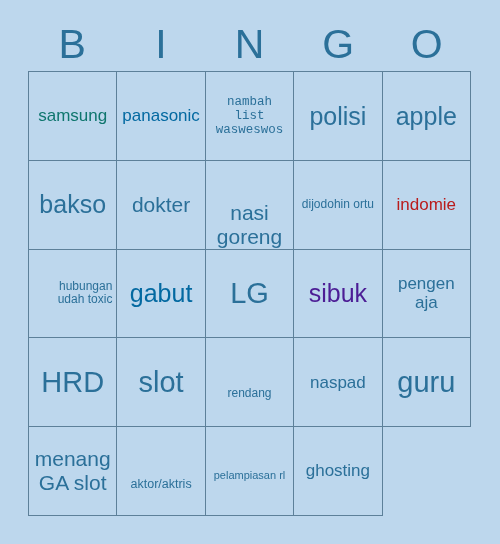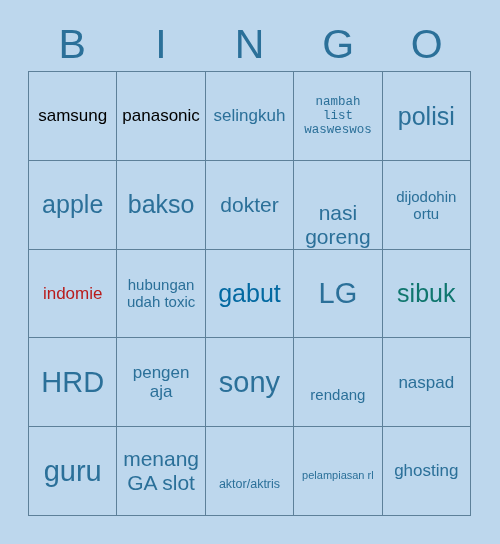--- a/index.html
+++ b/index.html
@@ -79,46 +79,43 @@
     line-height: 1.14;
     word-break: break-word;
     color: #2b7099;
   }
 
   
   .cell-text.size-xxl { font-size: 29px; }
   .cell-text.size-xl  { font-size: 25px; }
   .cell-text.size-l   { font-size: 21px; }
   .cell-text.size-m   { font-size: 17px; }
-  .cell-text.size-s   { font-size: 15px; }
+  .cell-text.size-s   { font-size: 12px; }
   .cell-text.size-xs  { font-size: 12.5px; }
   .cell-text.size-xxs { font-size: 11px; }
 </style>
 </head>
 <body style="background: rgb(189, 215, 237);">
 
 <div id="bingo-card">
 
   <div id="bingo-header">
     <div class="header-letter" style="color: rgb(43, 112, 153);">B</div>
     <div class="header-letter" style="color: rgb(43, 112, 153);">I</div>
     <div class="header-letter" style="color: rgb(43, 112, 153);">N</div>
     <div class="header-letter" style="color: rgb(43, 112, 153);">G</div>
     <div class="header-letter" style="color: rgb(43, 112, 153);">O</div>
   </div>
 
   <div id="bingo-grid" style="border-top-color: rgb(93, 128, 153); border-left-color: rgb(93, 128, 153);">
     <div class="bingo-cell" style="border-right-color: rgb(93, 128, 153); border-bottom-color: rgb(93, 128, 153);">
-        <span class="cell-text size-m" style="color: #000000;">samsung</span>
+        <span class="cell-text size-m" style="color: #0f766e;">samsung</span>
       </div>
     <div class="bingo-cell" style="border-right-color: rgb(93, 128, 153); border-bottom-color: rgb(93, 128, 153);">
-        <span class="cell-text size-m" style="color: #000000;">panasonic</span>
-      </div>
-    <div class="bingo-cell" style="border-right-color: rgb(93, 128, 153); border-bottom-color: rgb(93, 128, 153);">
-        <span class="cell-text size-m" style="color: rgb(43, 112, 153);">selingkuh</span>
+        <span class="cell-text size-m" style="color: #0369a1;">panasonic</span>
       </div>
     <div class="bingo-cell" style="border-right-color: rgb(93, 128, 153); border-bottom-color: rgb(93, 128, 153); font-family: Liberation Mono, monospace;">
         <span class="cell-text size-xs" style="color: rgb(43, 112, 153);">nambah list wasweswos</span>
       </div>
     <div class="bingo-cell" style="border-right-color: rgb(93, 128, 153); border-bottom-color: rgb(93, 128, 153);">
         <span class="cell-text size-xl" style="color: rgb(43, 112, 153);">polisi</span>
       </div>
 
     <div class="bingo-cell" style="border-right-color: rgb(93, 128, 153); border-bottom-color: rgb(93, 128, 153);">
         <span class="cell-text size-xl" style="color: rgb(43, 112, 153);">apple</span>
@@ -132,41 +129,41 @@
     <div class="bingo-cell" style="border-right-color: rgb(93, 128, 153); border-bottom-color: rgb(93, 128, 153);">
         <span class="cell-text size-l" style="color: rgb(43, 112, 153); margin-top: 40px;">nasi goreng</span>
       </div>
     <div class="bingo-cell" style="border-right-color: rgb(93, 128, 153); border-bottom-color: rgb(93, 128, 153);">
         <span class="cell-text size-s" style="color: rgb(43, 112, 153);">dijodohin ortu</span>
       </div>
 
     <div class="bingo-cell" style="border-right-color: rgb(93, 128, 153); border-bottom-color: rgb(93, 128, 153);">
         <span class="cell-text size-m" style="color: #b91c1c;">indomie</span>
       </div>
-    <div class="bingo-cell" style="border-right-color: rgb(93, 128, 153); border-bottom-color: rgb(93, 128, 153);">
+    <div class="bingo-cell" style="border-right-color: rgb(93, 128, 153); border-bottom-color: rgb(93, 128, 153); text-align: right;">
         <span class="cell-text size-s" style="color: rgb(43, 112, 153);">hubungan udah toxic</span>
       </div>
     <div class="bingo-cell" style="border-right-color: rgb(93, 128, 153); border-bottom-color: rgb(93, 128, 153);">
         <span class="cell-text size-xl" style="color: #0369a1;">gabut</span>
       </div>
     <div class="bingo-cell" style="border-right-color: rgb(93, 128, 153); border-bottom-color: rgb(93, 128, 153);">
         <span class="cell-text size-xxl" style="color: rgb(43, 112, 153);">LG</span>
       </div>
     <div class="bingo-cell" style="border-right-color: rgb(93, 128, 153); border-bottom-color: rgb(93, 128, 153);">
-        <span class="cell-text size-xl" style="color: #0f766e;">sibuk</span>
+        <span class="cell-text size-xl" style="color: #4c1d95;">sibuk</span>
       </div>
 
+    <div class="bingo-cell" style="border-right-color: rgb(93, 128, 153); border-bottom-color: rgb(93, 128, 153);">
+        <span class="cell-text size-m" style="color: rgb(43, 112, 153);">pengen aja</span>
+      </div>
     <div class="bingo-cell" style="border-right-color: rgb(93, 128, 153); border-bottom-color: rgb(93, 128, 153);">
         <span class="cell-text size-xxl" style="color: rgb(43, 112, 153);">HRD</span>
       </div>
     <div class="bingo-cell" style="border-right-color: rgb(93, 128, 153); border-bottom-color: rgb(93, 128, 153);">
-        <span class="cell-text size-m" style="color: rgb(43, 112, 153);">pengen aja</span>
-      </div>
-    <div class="bingo-cell" style="border-right-color: rgb(93, 128, 153); border-bottom-color: rgb(93, 128, 153);">
-        <span class="cell-text size-xxl" style="color: rgb(43, 112, 153);">sony</span>
+        <span class="cell-text size-xxl" style="color: rgb(43, 112, 153);">slot</span>
       </div>
     <div class="bingo-cell" style="border-right-color: rgb(93, 128, 153); border-bottom-color: rgb(93, 128, 153);">
         <span class="cell-text size-s" style="color: rgb(43, 112, 153); margin-top: 24px;">rendang</span>
       </div>
     <div class="bingo-cell" style="border-right-color: rgb(93, 128, 153); border-bottom-color: rgb(93, 128, 153);">
         <span class="cell-text size-m" style="color: rgb(43, 112, 153);">naspad</span>
       </div>
 
     <div class="bingo-cell" style="border-right-color: rgb(93, 128, 153); border-bottom-color: rgb(93, 128, 153);">
         <span class="cell-text size-xxl" style="color: rgb(43, 112, 153);">guru</span>

